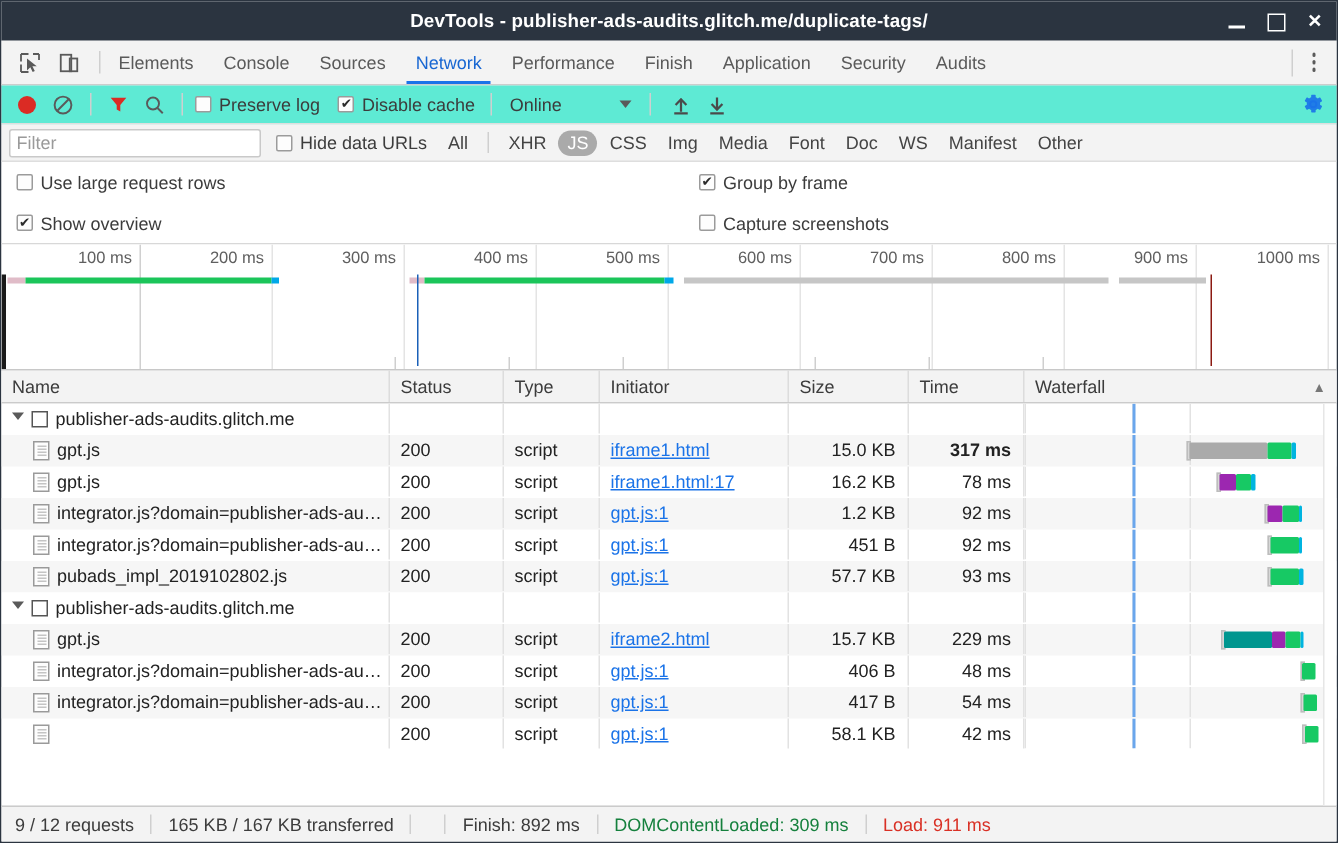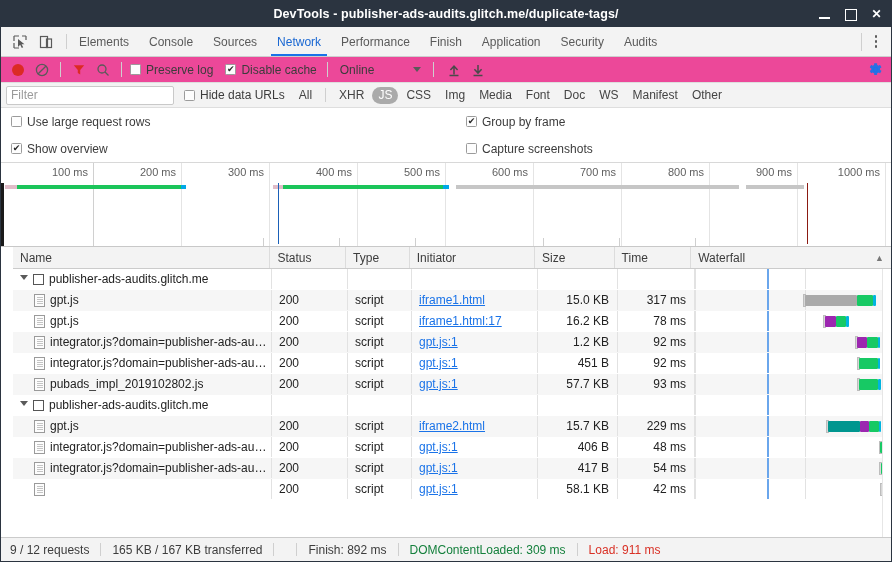--- a/index.html
+++ b/index.html
@@ -55,21 +55,21 @@
   .tab.active::after {
     content:""; position:absolute; left:4px; right:4px; bottom:0; height:2px; background:#1a73e8;
   }
   .tabbar-right { margin-left:auto; display:flex; align-items:center; padding-right: 7px; }
   .kebab { width: 16px; height: 18px; display:flex; flex-direction:column; align-items:center; justify-content:center; gap:2.5px; }
   .kebab i { width:2.5px; height:2.5px; border-radius:50%; background:#5a5a5a; display:block; }
 
   
   .nettoolbar {
     height: 26px; flex: 0 0 26px;
-    background: #ec4899;
+    background: #5eead4;
     border-bottom: 1px solid #dedede;
     display:flex; align-items:center; padding: 0 6px 0 7px; gap: 4px;
   }
   .record-dot { width:12px; height:12px; border-radius:50%; background:#db2b24; }
   .icon-btn { width:20px; height:20px; display:flex; align-items:center; justify-content:center; cursor:default; }
   .chk { display:flex; align-items:center; gap:5px; cursor:default; color:#3c3c3c; font-size:12px; }
   .box {
     width:11px; height:11px; border:1px solid #9b9b9b; background:#fdfdfd; border-radius:1.5px;
     display:flex; align-items:center; justify-content:center; flex:0 0 11px;
   }
@@ -119,21 +119,21 @@
     position:absolute; top:3px; font-size:11px; color:#5f5f5f; transform: translateX(-100%);
     padding-right: 5px; white-space:nowrap;
   }
   .ov-band { position:absolute; height:4px; }
   .ov-vline { position:absolute; top:20px; bottom:2px; width:1px; }
   .ov-left-edge { position:absolute; left:0; top:20px; bottom:0; width:3px; background:#1a1a1a; }
   .ov-bottom-ticks { position:absolute; left:0; right:0; bottom:0; height:8px; }
   .ov-bottom-ticks i { position:absolute; bottom:0; width:1px; height:8px; background:#cfcfcf; }
 
   
-  .tablewrap { flex: 1 1 auto; display:flex; flex-direction:column; min-height:0; background:#fff;margin-left:12px; }
+  .tablewrap { flex: 1 1 auto; display:flex; flex-direction:column; min-height:0; background:#fff; }
   .thead {
     height: 22px; flex:0 0 22px; display:flex; align-items:stretch;
     background:#f3f3f3; border-bottom:1px solid #cbcbcb; color:#3c3c3c; font-size:12px;
   }
   .th { display:flex; align-items:center; padding-left:7px; border-right:1px solid #dcdcdc; cursor:default; position:relative; }
   .th:last-child { border-right:none; }
   .th .sort { position:absolute; right:7px; font-size:9px; color:#777; }
   .tbody { flex:1 1 auto; overflow:hidden; position:relative; }
   .row {
     height: 21px; display:flex; align-items:stretch; font-size:12px; color:#222;
@@ -413,21 +413,21 @@
           <div class="cell name-cell indent" style="width: 259px;">
             <span class="doc-ico"></span>
             <span style="overflow: hidden; text-overflow: ellipsis;">gpt.js</span>
           </div>
           <div class="cell" style="width: 76px;">200</div>
           <div class="cell" style="width: 64px;">script</div>
           <div class="cell" style="width: 126px;">
             <span class="link">iframe1.html</span>
           </div>
           <div class="cell num" style="width: 80px;">15.0 KB</div>
-          <div class="cell num" style="width: 77px;">317 ms</div>
+          <div class="cell num" style="width: 77px; font-weight: bold;">317 ms</div>
           <div class="cell wf" style="flex: 1 1 auto;">
             <div class="wf-grid-line" style="left: 0px;"></div>
             <div class="wf-grid-line" style="left: 72px;"></div>
             <div class="wf-blueline" style="left: 72px;"></div>
             <div class="wf-grid-line" style="left: 110px;"></div>
             <div class="bar-cap" style="left: 108px;"></div>
             <div class="bar" style="left: 110px; width: 52px; background: rgb(170, 170, 170);"></div>
             <div class="bar" style="left: 162px; width: 16px; background: rgb(23, 201, 100);"></div>
             <div class="bar" style="left: 178px; width: 3px; background: rgb(0, 180, 224);"></div>
           </div>

